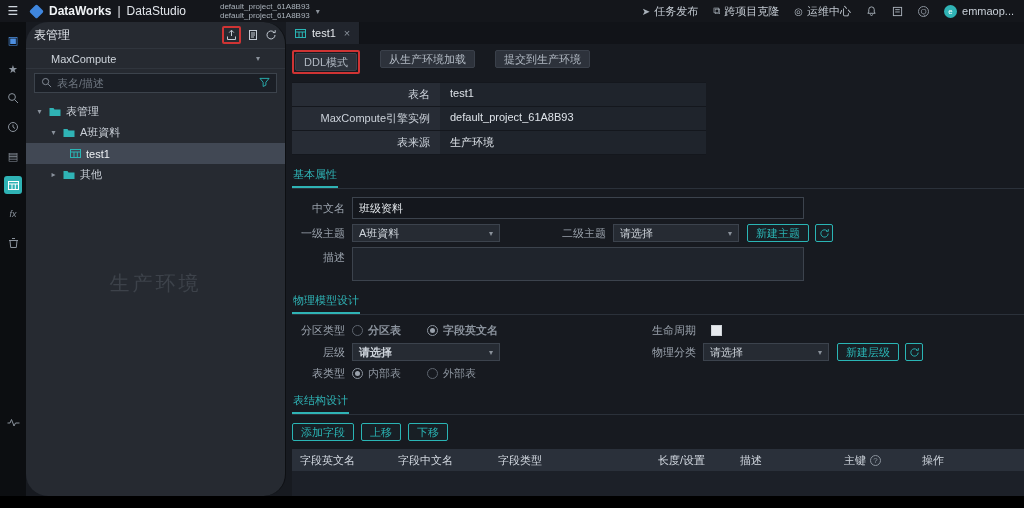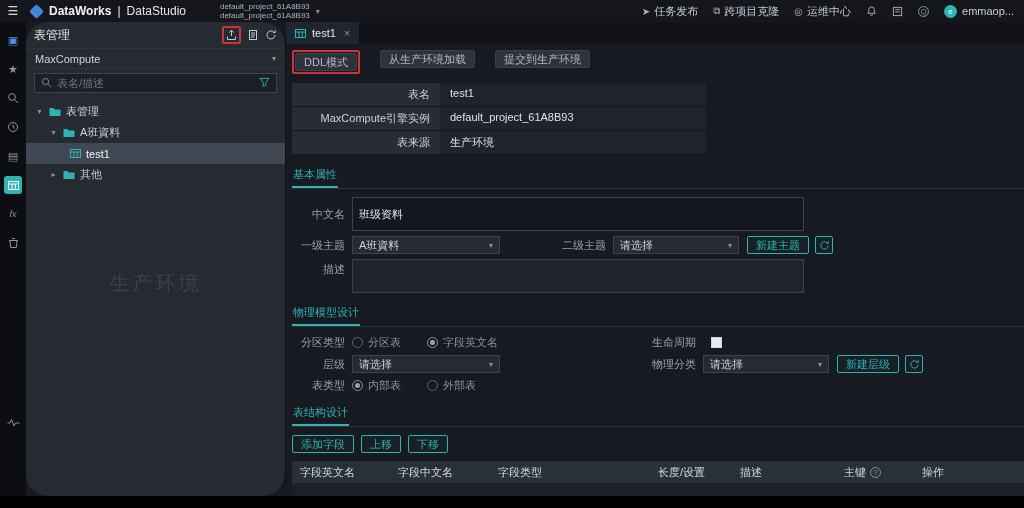--- a/index.html
+++ b/index.html
@@ -30,21 +30,21 @@
   .ric.blue { color:#4d8fe0; }
   .ric.fx { font-style:italic; font-size:9px; }
 
   
   .panel { position:absolute; top:22px; left:26px; bottom:12px; width:260px; background:#262a31; border-right:1px solid #0d0f12; z-index:3;border-radius:22px; }
   .p-head { height:26px; display:flex; align-items:center; padding:0 8px; }
   .p-title { font-size:12px; color:#e2e6eb; }
   .p-icons { margin-left:auto; display:flex; align-items:center; gap:7px; }
   .pic { display:flex; align-items:center; justify-content:center; cursor:pointer; }
   .anno { display:inline-flex; border:2px solid #cf3434; border-radius:2px; padding:1px 2px; }
-  .engine { height:21px; margin:0 0 4px; display:flex; align-items:center; justify-content:space-between; padding:0 9px; font-size:11px; color:#ced4db; border-top:1px solid #30353d; border-bottom:1px solid #30353d; cursor:pointer; }
+  .engine { height:21px; margin:0 0 4px; display:flex; align-items:center; justify-content:space-between; padding:0 25px; font-size:11px; color:#ced4db; border-top:1px solid #30353d; border-bottom:1px solid #30353d; cursor:pointer; }
   .search { margin:4px 8px 8px; height:20px; border:1px solid #3c434c; background:#1b1f26; display:flex; align-items:center; padding:0 6px; gap:5px; }
   .search input { flex:1; background:transparent; border:none; outline:none; color:#cfd5dc; font-size:11px; font-family:inherit; }
   .search input::placeholder { color:#6f7781; }
   .trow { height:21px; display:flex; align-items:center; font-size:11px; color:#c9cfd7; gap:5px; cursor:pointer; }
   .trow.sel { background:#414854; color:#eef1f4; }
   .car { color:#8a929c; font-size:8px; width:9px; text-align:center; }
   .wmark { position:absolute; left:0; right:0; top:248px; text-align:center; font-size:20px; letter-spacing:3px; color:#454b53; opacity:.75; pointer-events:none; }
 
   
   .main { position:absolute; top:22px; left:286px; right:0; bottom:12px; background:#171a20; overflow:hidden; }
@@ -60,26 +60,26 @@
   .itable { width:414px; margin-top:8px; font-size:11px; border-top:1px solid #14171d; }
   .irow { display:grid; grid-template-columns:148px 1fr; border-bottom:1px solid #14171d; }
   .irow .il { background:#272c35; color:#ccd2da; text-align:right; padding:4px 10px; }
   .irow .iv { background:#1f242c; color:#dde2e8; padding:4px 10px; }
 
   .sec { border-bottom:1px solid #2b313a; margin:9px 0 8px; width:732px; }
   .sec > span { display:inline-block; font-size:11px; color:#2fb3b5; padding:0 1px 4px; border-bottom:2px solid #2fb3b5; }
 
   .frow { display:flex; align-items:center; margin-bottom:5px; font-size:11px; }
   .flabel { width:53px; flex:none; text-align:right; margin-right:7px; color:#9aa2ac; }
-  .tinput { width:452px; height:34px; background:#14171d; border:1px solid #3c434d; color:#e2e6ea; font-size:11px; padding:0 6px; font-family:inherit; }
+  .tinput { width:452px; height:22px; background:#14171d; border:1px solid #3c434d; color:#e2e6ea; font-size:11px; padding:0 6px; font-family:inherit; }
   .txta { width:452px; height:34px; background:#1f242c; border:1px solid #3c434d; color:#e2e6ea; font-size:11px; padding:3px 6px; resize:none; font-family:inherit; }
   .selbox { height:18px; background:#262b33; border:1px solid #3c434d; color:#ced4db; font-size:11px; display:flex; align-items:center; justify-content:space-between; padding:0 6px; cursor:pointer; }
   .w148 { width:148px; } .w126 { width:126px; }
   .g210 { width:210px; display:flex; align-items:center; flex:none; }
-  .g300 { width:300px; display:flex; align-items:center; flex:none; }
+  .g300 { width:300px; display:flex; align-items:center; flex:none;font-weight:bold; }
   .ilabel { color:#9aa2ac; margin-right:7px; }
   .btn-t { height:18px; display:inline-flex; align-items:center; border:1px solid #2ab5b5; color:#2ab5b5; background:rgba(42,181,181,.04); font-size:11px; padding:0 8px; border-radius:2px; margin-left:8px; font-family:inherit; cursor:pointer; }
   .btn-sq { width:18px; height:18px; border:1px solid #2ab5b5; border-radius:2px; display:inline-flex; align-items:center; justify-content:center; background:rgba(42,181,181,.04); margin-left:6px; cursor:pointer; }
   .rad { display:flex; align-items:center; margin-right:26px; color:#8b939d; cursor:pointer; }
   .rc { width:11px; height:11px; border:1px solid #5d646e; border-radius:50%; margin-right:5px; display:flex; align-items:center; justify-content:center; flex:none; }
   .rc.on { border-color:#8d959f; }
   .rc.on::after { content:''; width:5px; height:5px; border-radius:50%; background:#9aa2ac; }
   .cb { width:11px; height:11px; background:#e7eaee; border:1px solid #cfd4d9; margin-left:8px; cursor:pointer; }
 
   .sbtns { margin:1px 0 8px; display:flex; gap:7px; }

